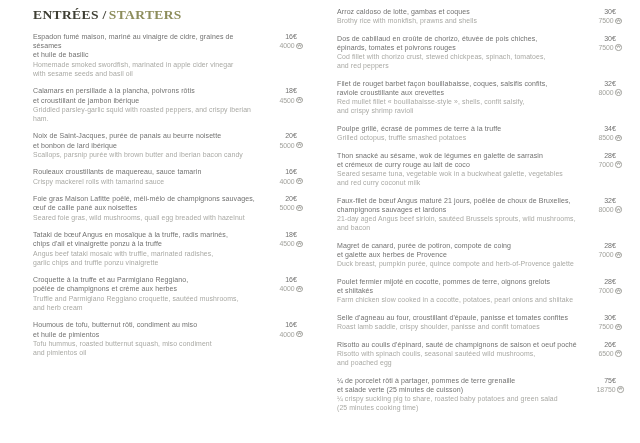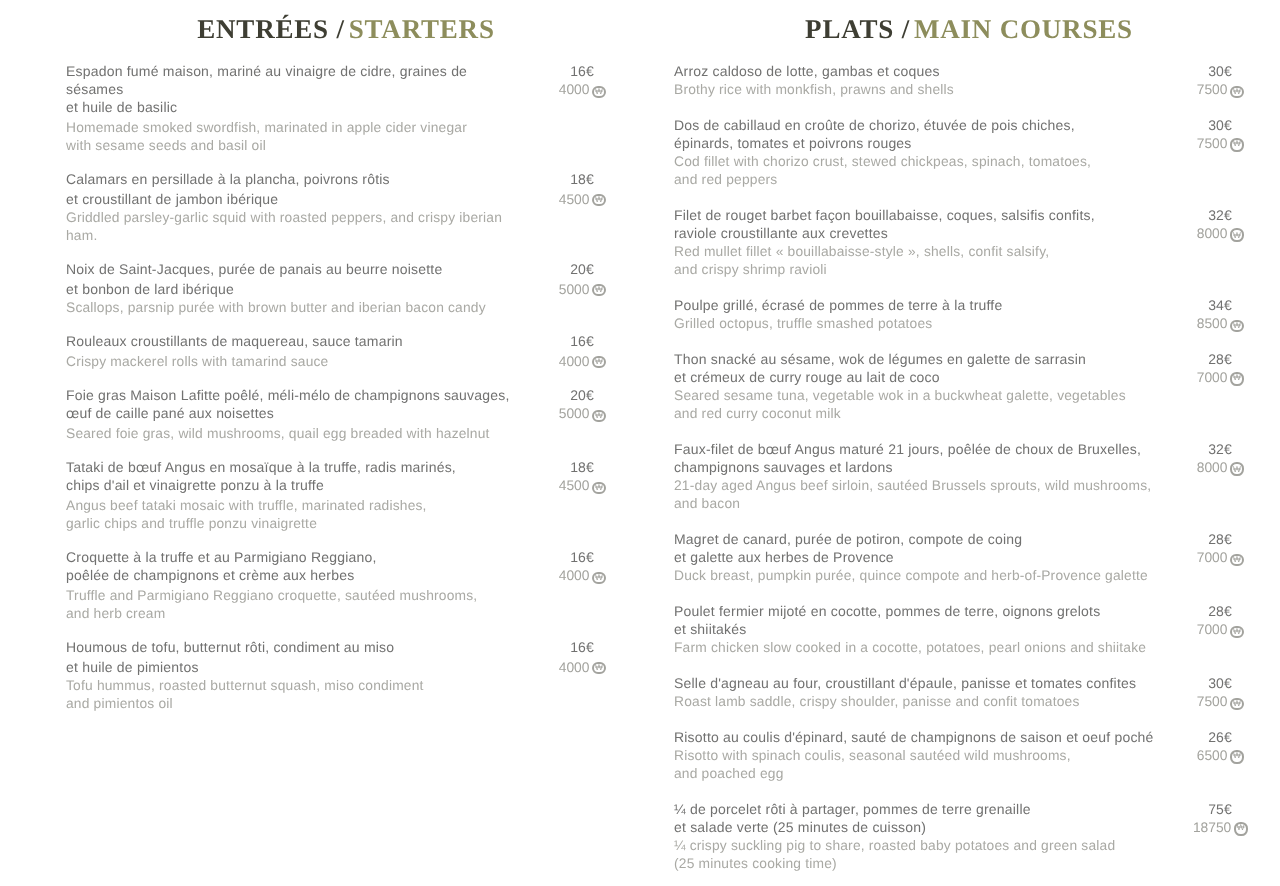--- a/index.html
+++ b/index.html
@@ -17,21 +17,20 @@
     column-gap: 24px;
     padding: 7px 8px 0 33px;
     box-sizing: border-box;
     width: 640px;
   }
   .section-title {
     font-family: "Liberation Serif", serif;
     font-size: 13.5px;
     font-weight: 600;
     letter-spacing: 0.4px;
-    text-align: center;
     margin: 0 0 9px 0;
     color: #3e3e33;
     white-space: nowrap;
   }
   .section-title .t-accent {
     color: #8d8d5c;
     margin-left: 2px;
   }
   .item {
     display: flex;
@@ -216,21 +215,20 @@
       <div class="krw">
               <span class="krw-val">4000</span>
               <span class="won-sym">₩</span>
             </div>
     </div>
   </div>
 </div>
   </div>
 
   <div class="column">
-    <h2 class="section-title"><span class="t-main">PLATS /</span><span class="t-accent">MAIN COURSES</span></h2>
     <div class="items">
   <div class="item">
     <div class="dish">
       <div class="fr">Arroz caldoso de lotte, gambas et coques</div>
       <div class="en">Brothy rice with monkfish, prawns and shells</div>
     </div>
     <div class="price">
       <div class="eur">30€</div>
       <div class="krw">
               <span class="krw-val">7500</span>

